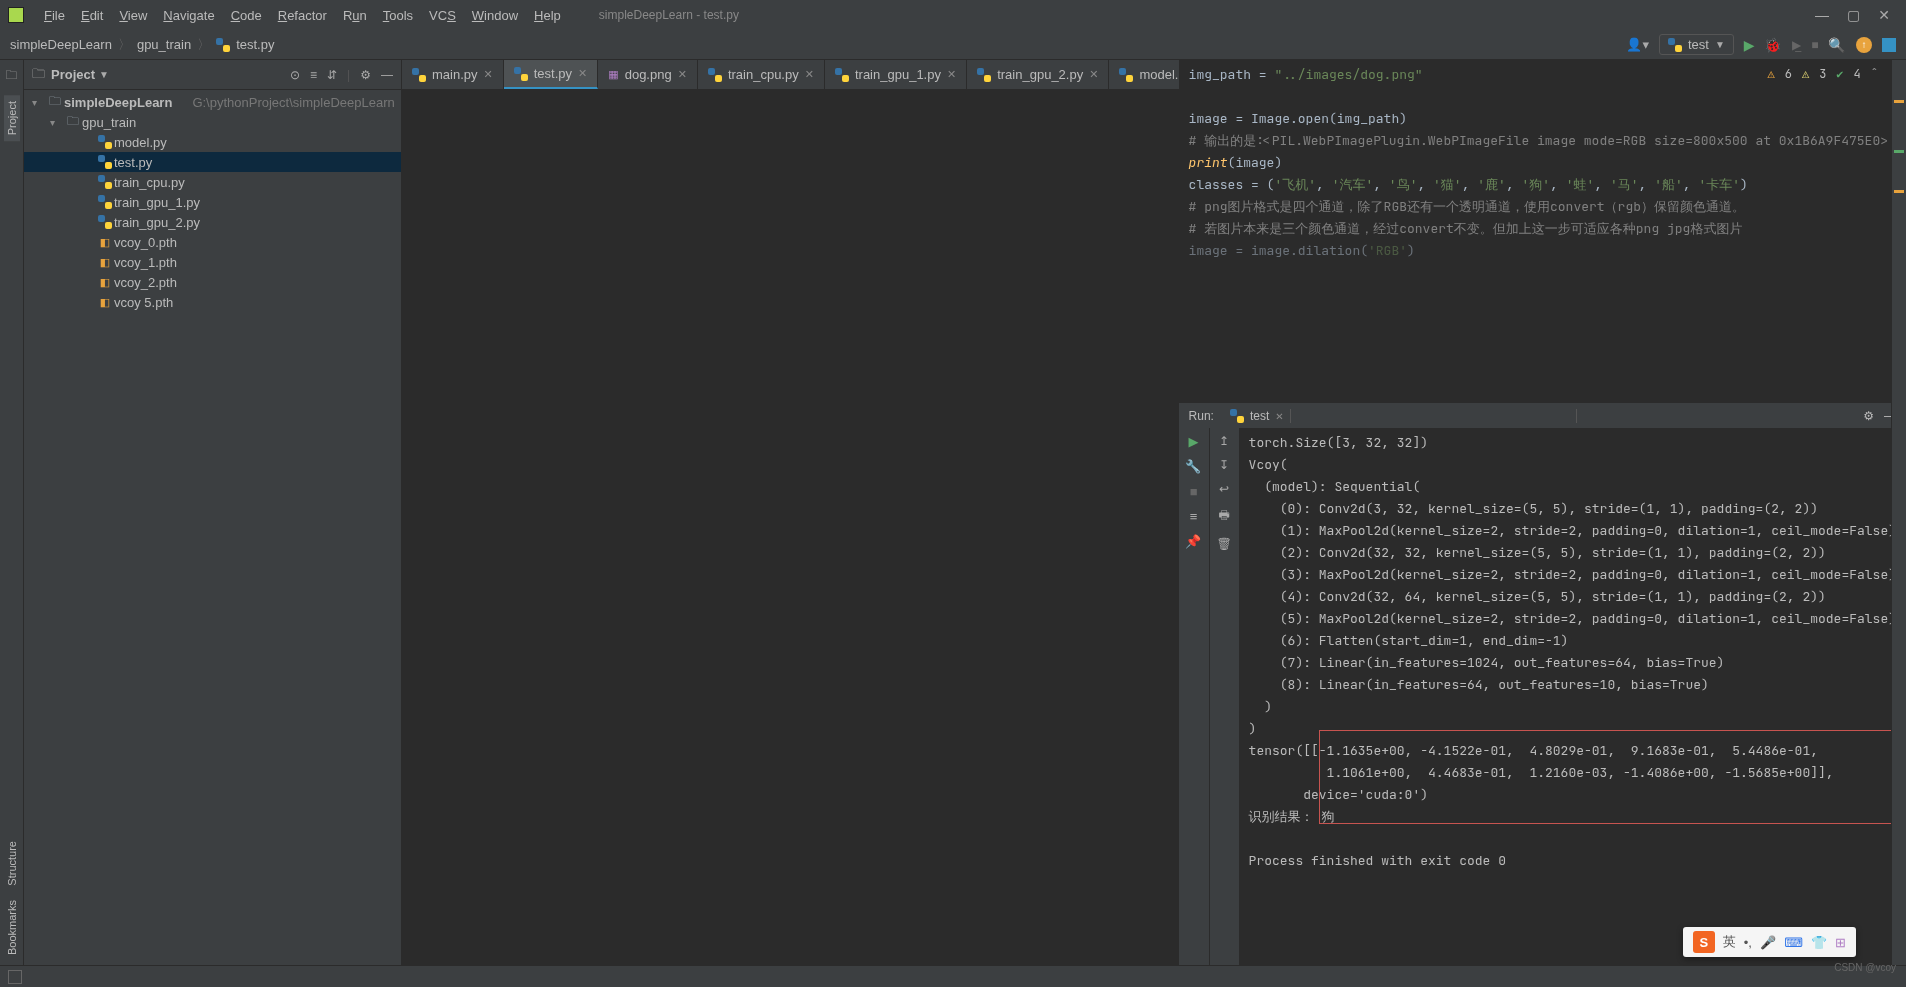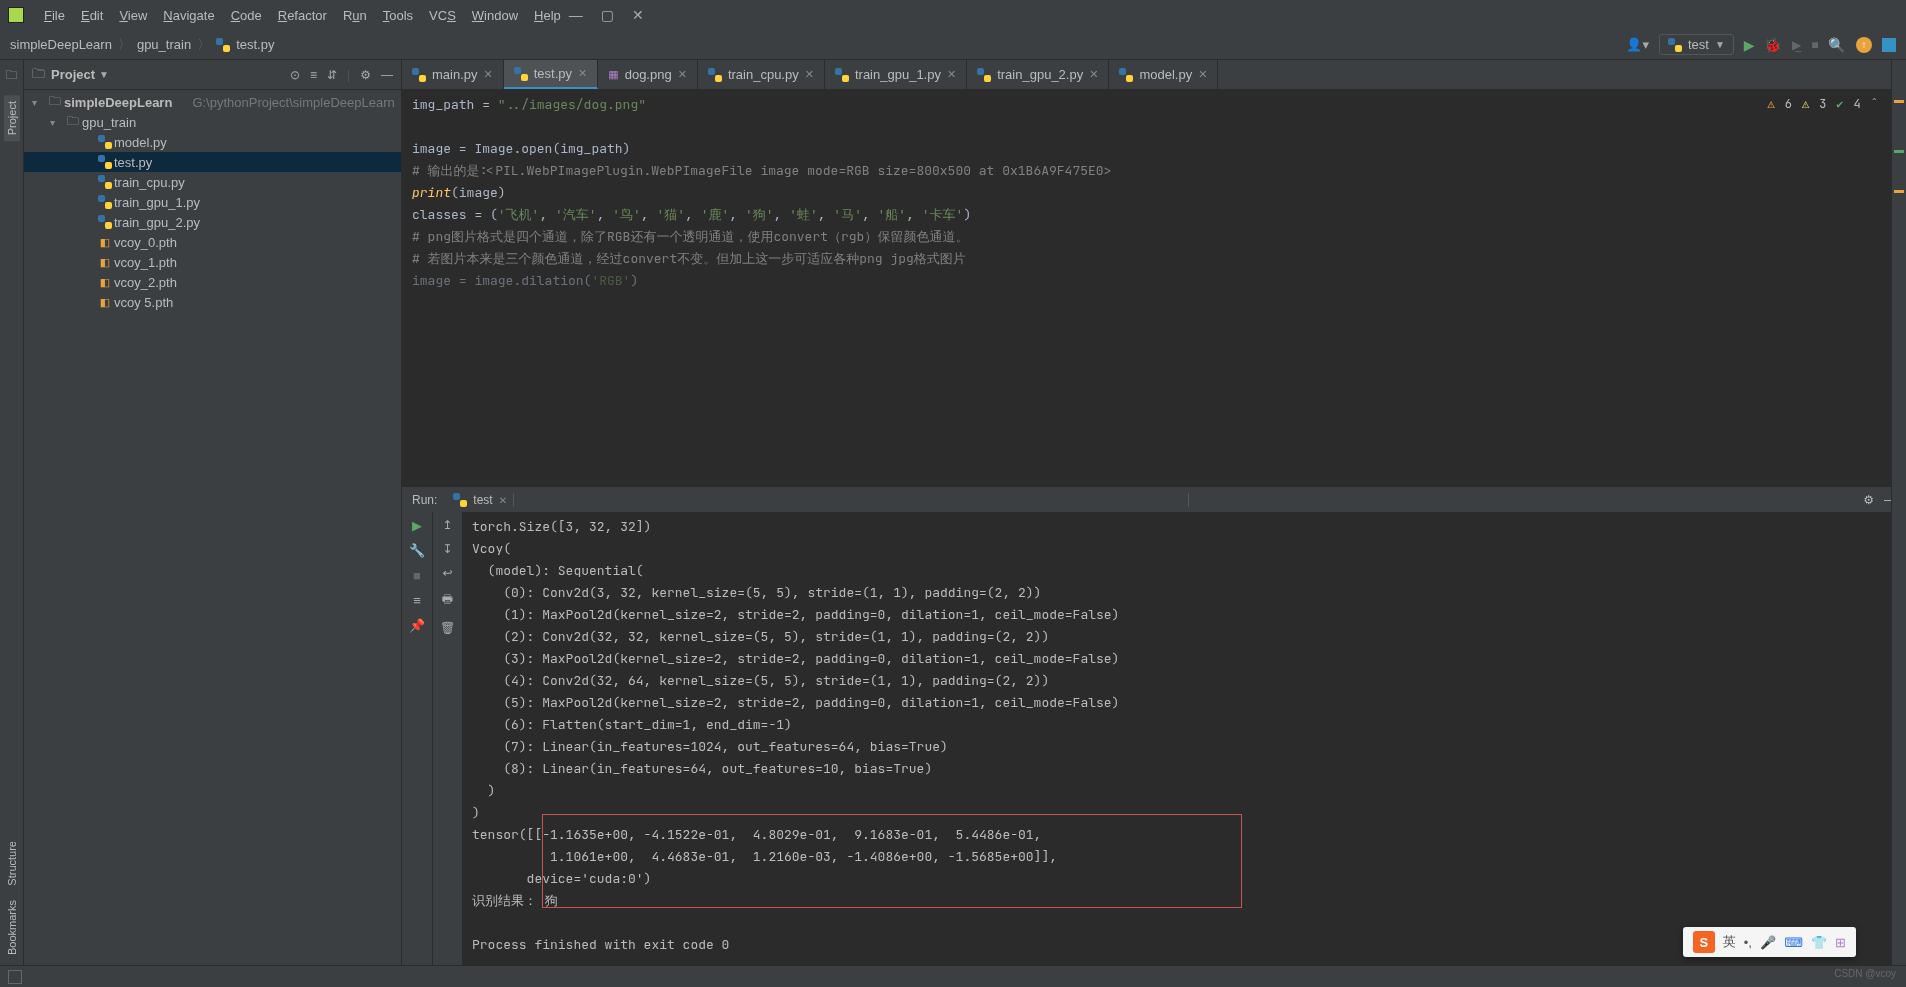--- a/index.html
+++ b/index.html
@@ -47,39 +47,39 @@
 .tree-row .icon{ width:18px; display:inline-flex; align-items:center; justify-content:center;}
 .tree-row .label{ color:#bbb;}
 .tree-row .hint{ color:#777; margin-left:20px;}
 .folder-ik{ color:#9aa7b0; font-size:12px;}
 .py-ik{ display:inline-block; width:14px; height:14px; position:relative;}
 .py-ik::before{ content:""; position:absolute; left:0; top:0; width:7px; height:7px; background:#3572A5; border-radius:2px;}
 .py-ik::after{ content:""; position:absolute; right:0; bottom:0; width:7px; height:7px; background:#FFD43B; border-radius:2px;}
 .pth-ik{ color:#e8a33d; font-size:11px;}
 .img-ik{ color:#b07fc5; font-size:11px;}
 
-.editor-area{ flex:1; display:flex; flex-direction:column; min-width:0;}
+.editor-area{ flex:1; display:flex; flex-direction:row; min-width:0;}
 .tab-bar{ height:30px; background:#3c3f41; display:flex; align-items:stretch; border-bottom:1px solid #2b2b2b; overflow:hidden;}
 .tab{ display:flex; align-items:center; padding:0 10px; gap:6px; border-right:1px solid #2b2b2b; cursor:pointer; color:#bbb; font-size:13px;}
 .tab.active{ background:#4e5254; border-bottom:2px solid #3592c4;}
 .tab .close{ color:#888; font-size:11px; cursor:pointer;}
 
 .code-area{ flex:1; display:flex; background:#2b2b2b; font-family:"JetBrains Mono","Consolas",monospace; font-size:13px; position:relative; min-height:0;}
 .gutter{ width:45px; background:#313335; color:#606366; text-align:right; padding:4px 8px 4px 0; line-height:22px; user-select:none;}
 .code{ flex:1; padding:4px 0 4px 10px; line-height:22px; white-space:pre; overflow:hidden; color:#a9b7c6;}
 .str{ color:#6a8759;}
 .fn{ color:#ffc66d;font-style:italic;}
 .cm{ color:#808080;}
 .inspections{ position:absolute; top:6px; right:28px; display:flex; gap:10px; font-size:12px; align-items:center;}
 .insp-warn{ color:#e8a33d;}
 .insp-weak{ color:#d4c96f;}
 .insp-ok{ color:#59a869;}
 .insp-caret{ color:#888; cursor:pointer;}
 
-.run-panel{ height:478px; background:#2b2b2b; border-top:1px solid #3c3f41; display:flex; flex-direction:column;}
+.run-panel{ height:562px; background:#2b2b2b; border-top:1px solid #3c3f41; display:flex; flex-direction:column;}
 .run-header{ height:24px; background:#3c3f41; display:flex; align-items:center; padding:0 10px; font-size:12px; color:#bbb;}
 .run-header .label{ margin-right:10px;}
 .run-header .cfg{ display:flex; align-items:center; gap:6px; padding:2px 6px;}
 .run-header .cfg .close{ color:#888; cursor:pointer; font-size:10px;}
 .run-header .split{ flex:1; display:flex;}
 .run-header .split-seg{ flex:1; border-left:1px solid #555; height:14px;}
 .run-header .gear{ margin-left:auto; cursor:pointer;}
 .run-header .hide{ margin-left:10px; cursor:pointer;}
 
 .run-body{ flex:1; display:flex; min-height:0;}
@@ -96,40 +96,41 @@
 .status-bar .sq{ width:14px; height:14px; border:1px solid #666; margin-right:10px; cursor:pointer;}
 .status-bar .right{ margin-left:auto; display:flex; gap:12px; align-items:center;}
 
 .left-gutter-bottom{ position:absolute; left:0; bottom:22px; width:24px; display:flex; flex-direction:column; align-items:center; gap:6px; padding-bottom:6px;}
 .left-gutter-bottom .vtab{ writing-mode: vertical-rl; transform: rotate(180deg); font-size:11px; padding:4px 2px; cursor:pointer; color:#bbb;}
 
 .ime-bar{ position:absolute; right:50px; bottom:30px; background:#f5f5f5; color:#555; display:flex; align-items:center; gap:8px; padding:4px 10px; border-radius:3px; font-size:13px; box-shadow:0 2px 6px rgba(0,0,0,.4);}
 .ime-bar .s{ width:22px; height:22px; background:#f26522; color:#fff; border-radius:3px; display:flex; align-items:center; justify-content:center; font-weight:bold;}
 .ime-bar span{ cursor:pointer;}
 
-.watermark{ position:absolute; right:10px; bottom:8px; font-size:10px; color:#666;}
+.watermark{ position:absolute; right:10px; bottom:14px; font-size:10px; color:#666;}
 .right-strip{ position:absolute; right:0; top:60px; width:15px; bottom:22px; background:#3c3f41; border-left:1px solid #2b2b2b;}
 .right-strip .marker{ position:absolute; left:2px; width:10px; height:3px;}
 </style>
 </head>
 <body>
 
 <div class="titlebar">
   <span class="app-icon"></span>
   <span class="menu-item"><u>F</u>ile</span>
   <span class="menu-item"><u>E</u>dit</span>
   <span class="menu-item"><u>V</u>iew</span>
   <span class="menu-item"><u>N</u>avigate</span>
   <span class="menu-item"><u>C</u>ode</span>
   <span class="menu-item"><u>R</u>efactor</span>
   <span class="menu-item">R<u>u</u>n</span>
   <span class="menu-item"><u>T</u>ools</span>
   <span class="menu-item">VC<u>S</u></span>
   <span class="menu-item"><u>W</u>indow</span>
   <span class="menu-item"><u>H</u>elp</span>
+  <span class="title">simpleDeepLearn - test.py</span>
   <div class="win-controls">
     <span>—</span>
     <span>▢</span>
     <span>✕</span>
   </div>
 </div>
 
 <div class="nav-row">
   <div class="breadcrumb">
     <span>simpleDeepLearn</span>

